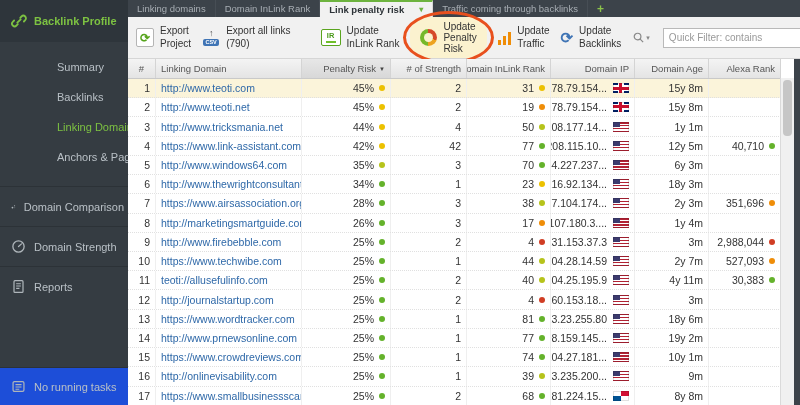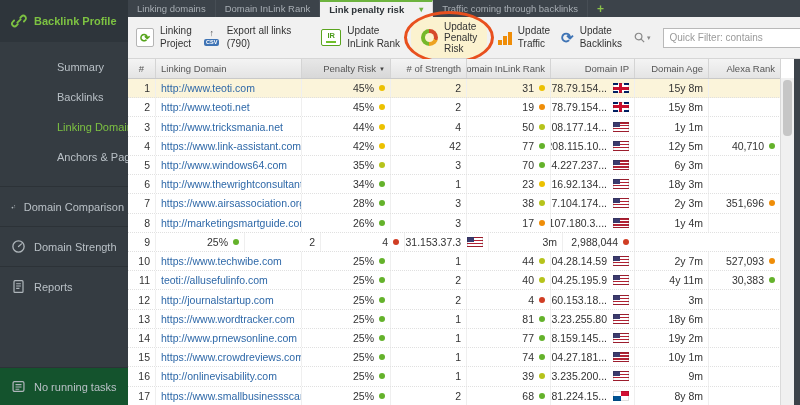--- a/index.html
+++ b/index.html
@@ -12,21 +12,21 @@
   .profile{display:flex;align-items:center;gap:7px;padding:13px 6px 13px 11px;background:#2e353b;
     color:#7dc242;font-weight:bold;}
   .profile svg{flex:0 0 auto;}
   .side-sub{padding:10px 0 14px;}
   .side-sub .sub-item{padding:9px 4px 9px 57px;white-space:nowrap;cursor:default;}
   .side-sub .sub-item.active{color:#7dc242;}
   .side-section{display:flex;align-items:center;gap:8px;padding:12px 4px 12px 11px;
     border-top:1px solid #2c3237;white-space:nowrap;}
   .side-spacer{flex:1;}
   .side-status{display:flex;align-items:center;gap:8px;padding:11px 4px 11px 11px;
-    border-top:1px solid #2c3237;background:#14532d;white-space:nowrap;}
+    border-top:1px solid #2c3237;background:#1d4ed8;white-space:nowrap;}
 
   
   .main{flex:1;display:flex;flex-direction:column;min-width:0;}
 
   
   .tabbar{height:17px;flex:0 0 17px;background:#3c434a;display:flex;align-items:stretch;
     font-size:9.5px;color:#a8aeb4;overflow:hidden;}
   .tab{display:flex;align-items:center;gap:4px;padding:0 9px;border-right:1px solid #474e55;
     white-space:nowrap;}
   .tab.active{background:#f1f1f1;color:#2d3338;font-weight:bold;border-top:2px solid #6db33f;
@@ -183,21 +183,21 @@
         <span>Traffic coming through backlinks</span>
       </div>
       <div class="tab-add">+</div>
     </div>
 
     <div class="toolbar">
       <div class="tb-btn">
         <span class="page-icon">
           <span>⟳</span>
         </span>
-        <span class="tb-label"><span>Linking</span><br>
+        <span class="tb-label"><span>Export</span><br>
           <span>Project</span></span>
       </div>
       <div class="tb-btn">
         <span class="exp-icon">
           <span style="color:#555;font-size:9px;line-height:1;">↑</span>
           <span class="csv-badge">CSV</span>
         </span>
         <span class="tb-label"><span>Export all links</span><br>
           <span>(790)</span></span>
       </div>
@@ -498,20 +498,23 @@
               <span>1y 4m</span>
             </div>
     <div class="td c7 r">
       <span></span>
     </div>
   </div>
           <div class="tr">
     <div class="td c0 r">
               <span>9</span>
             </div>
+    <div class="td c1">
+      <a href="#">http://www.firebebble.com</a>
+    </div>
     <div class="td c2 r">
       <span>25%</span>
               <span class="dot" style="background: rgb(100, 178, 43);"></span>
     </div>
     <div class="td c3 r">
               <span>2</span>
             </div>
     <div class="td c4 r">
       <span>4</span>
               <span class="dot" style="background: rgb(208, 61, 36);"></span>

